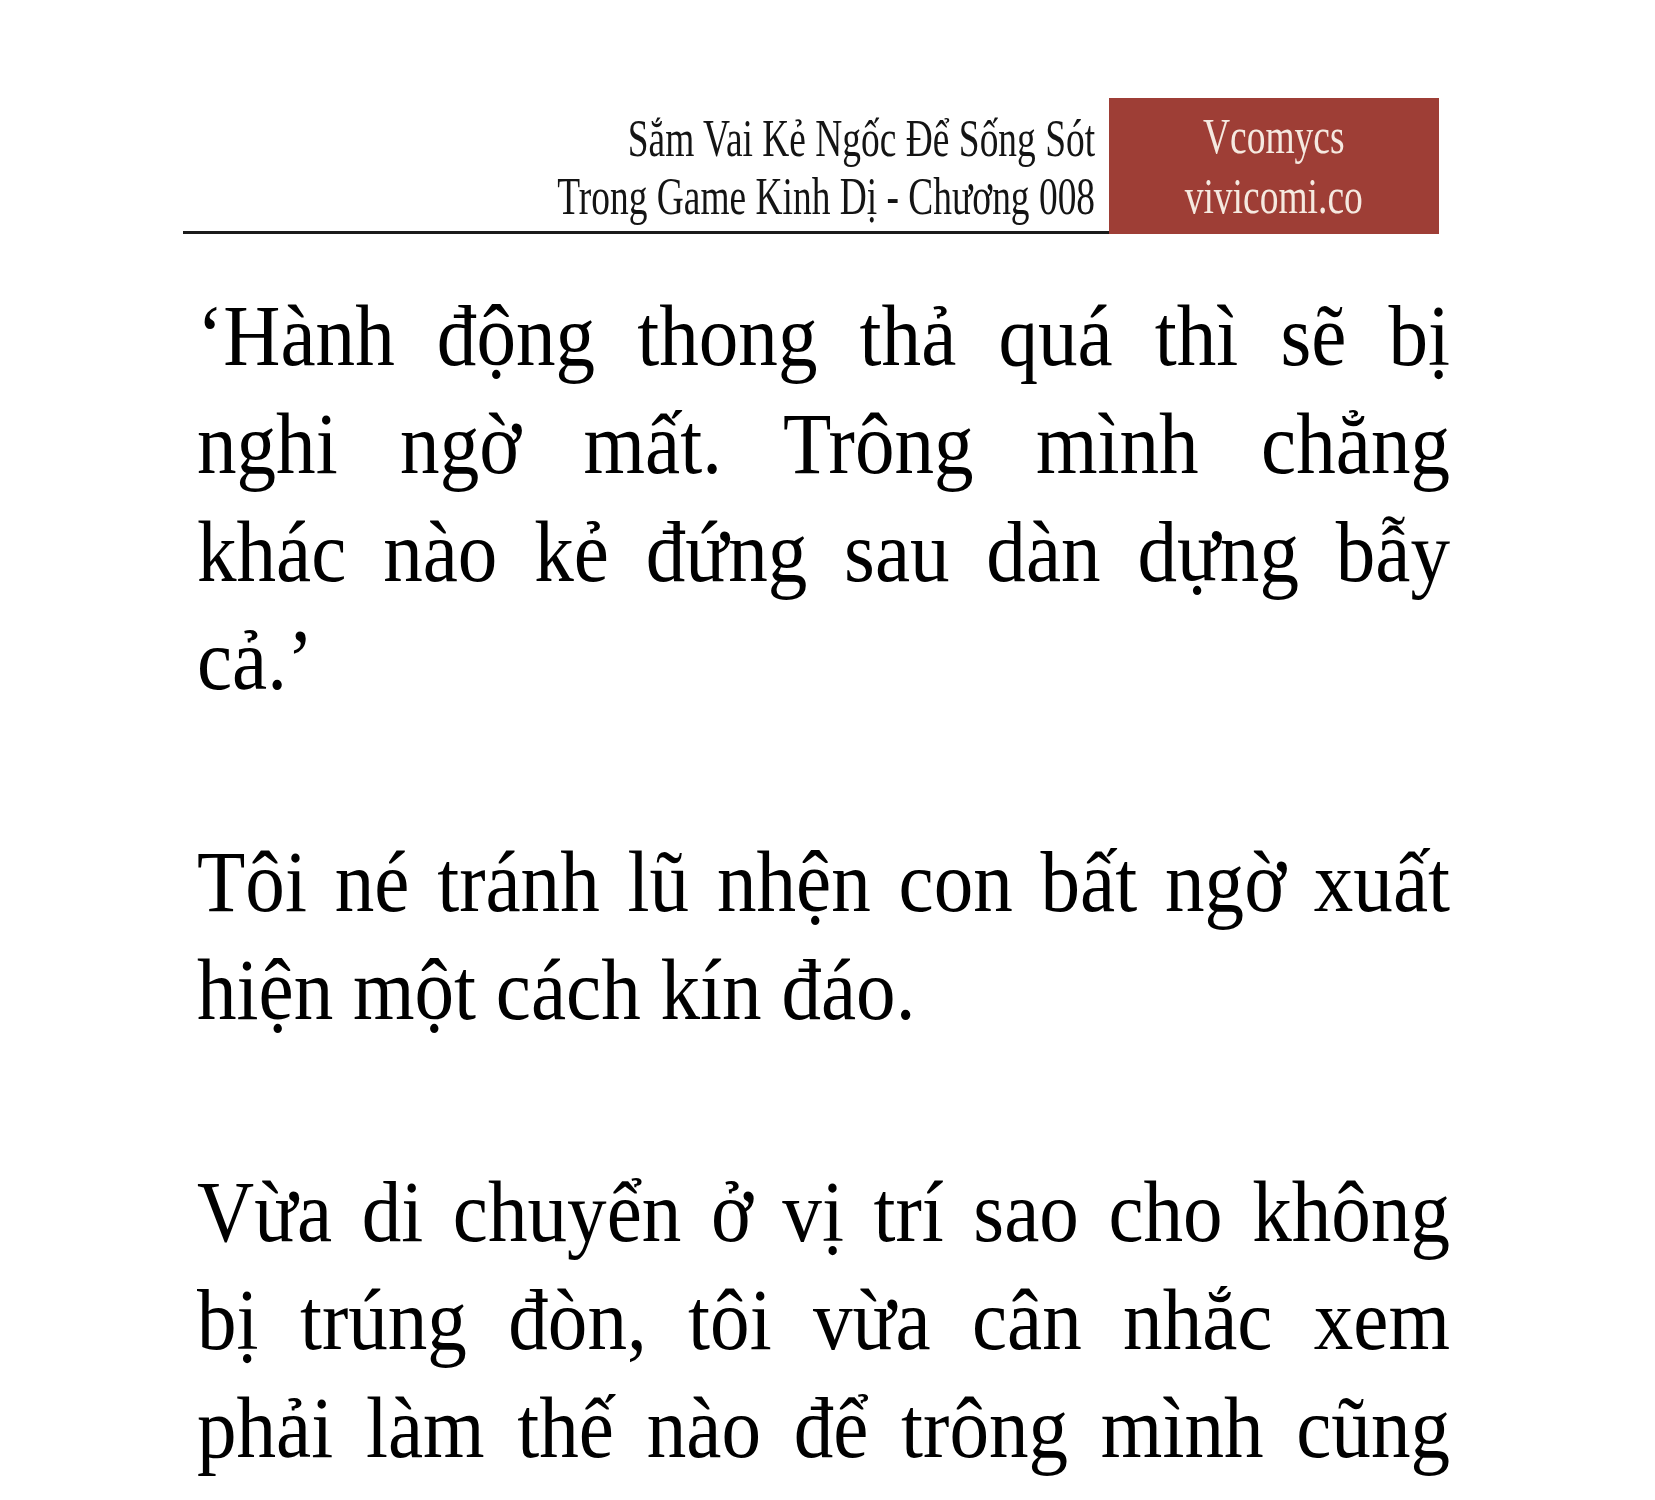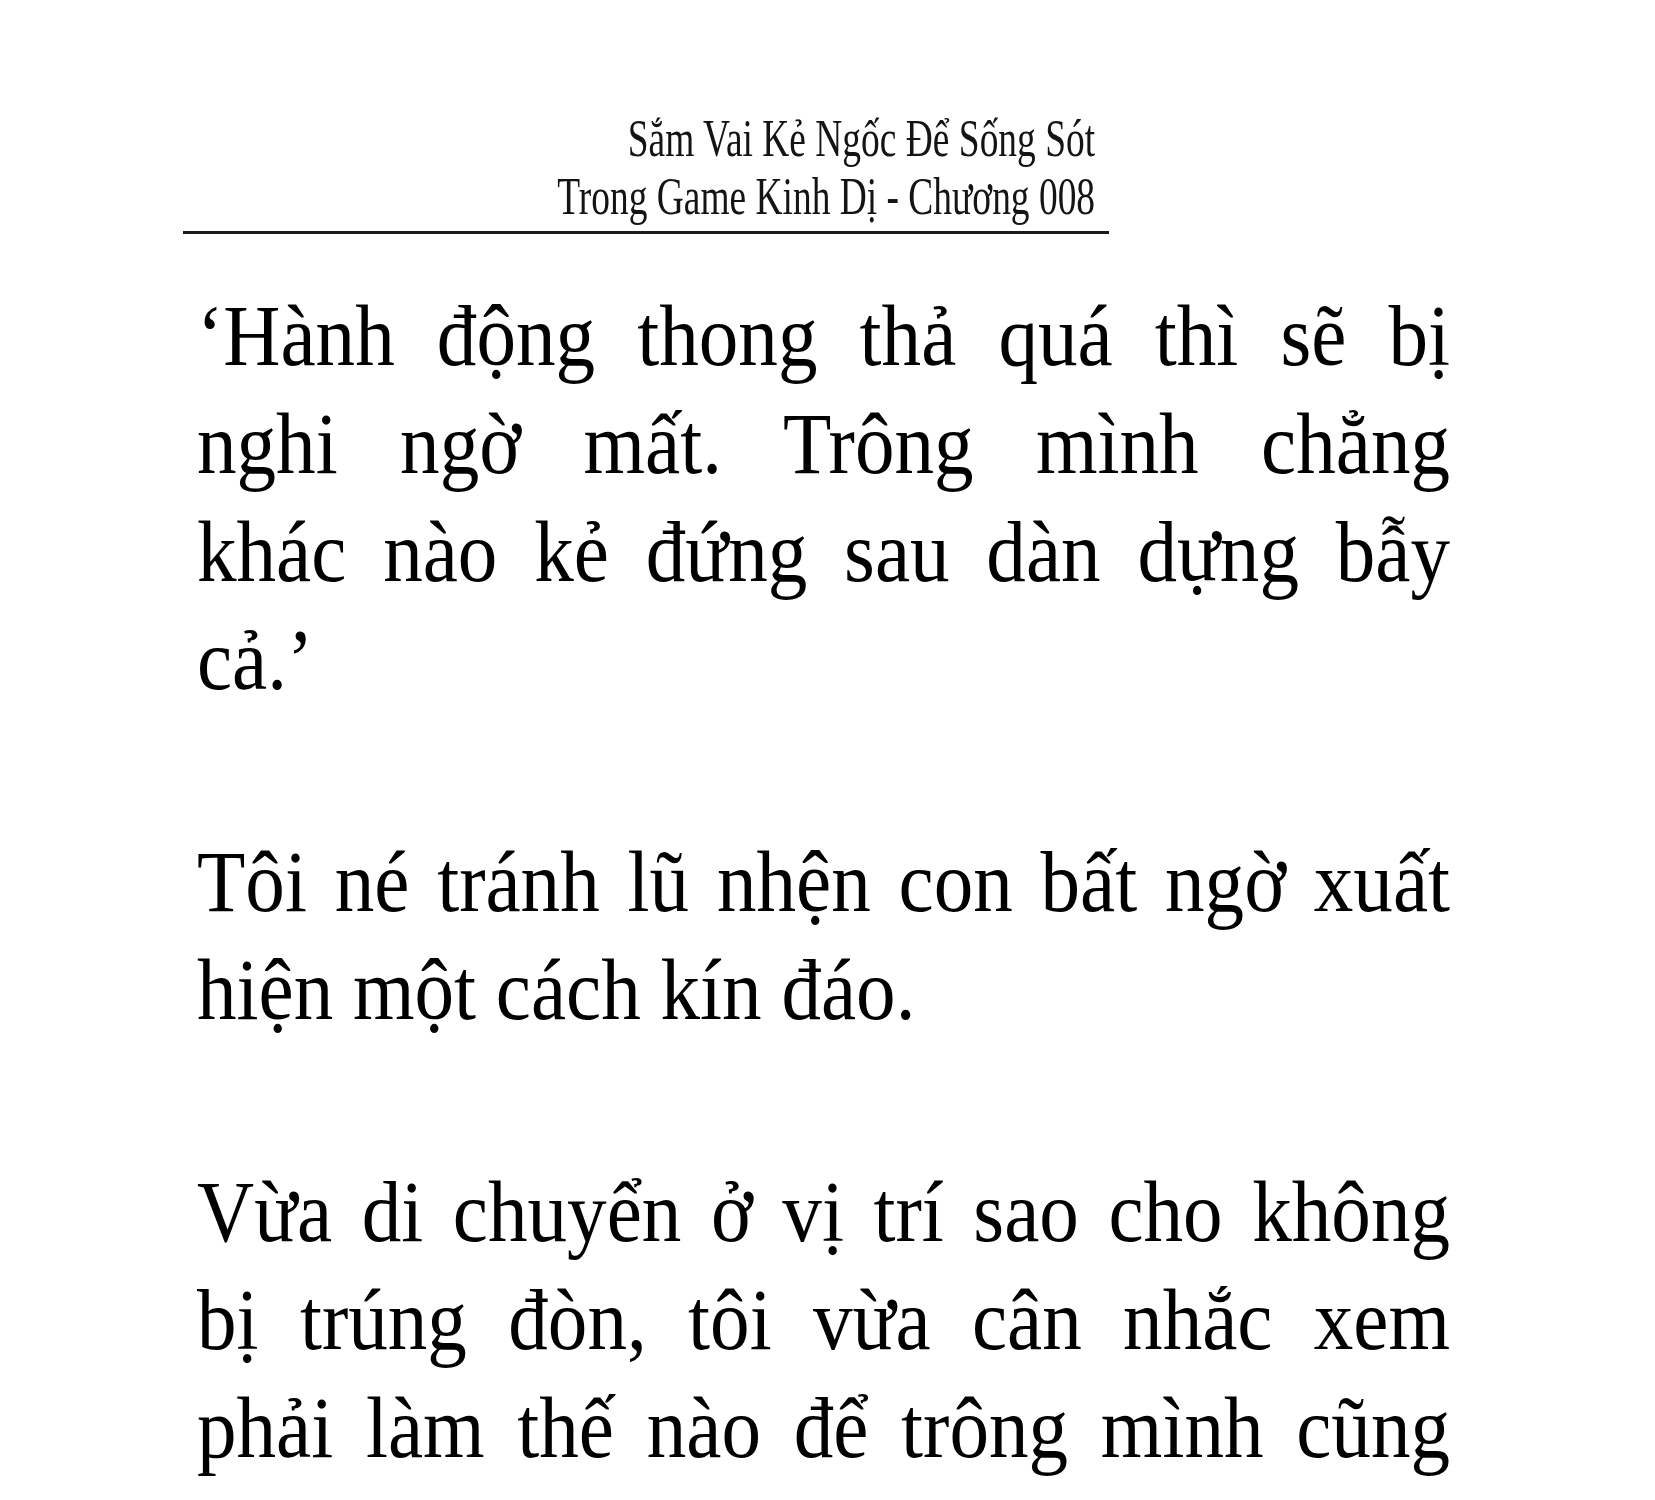--- a/index.html
+++ b/index.html
@@ -68,20 +68,26 @@
 </head>
 <body>
 
 <div class="page" style="background: rgb(255, 255, 255);">
 
   <div class="header-title">
     <div>Sắm Vai Kẻ Ngốc Để Sống Sót</div>
     <div>Trong Game Kinh Dị - Chương 008</div>
   </div>
 
+  <div class="badge" style="background: rgb(158, 62, 54); color: rgb(245, 233, 224);">
+    <div class="badge-inner">
+      <div>Vcomycs</div>
+      <div>vivicomi.co</div>
+    </div>
+  </div>
 
   <div class="rule" style="background: rgb(27, 27, 27);"></div>
 
   <div class="content" style="color: rgb(0, 0, 0);">
 
     <div class="para">
       <div class="line-j">‘Hành động thong thả quá thì sẽ bị</div>
       <div class="line-j">nghi ngờ mất. Trông mình chẳng</div>
       <div class="line-j">khác nào kẻ đứng sau dàn dựng bẫy</div>
       <div class="line-l">cả.’</div>

